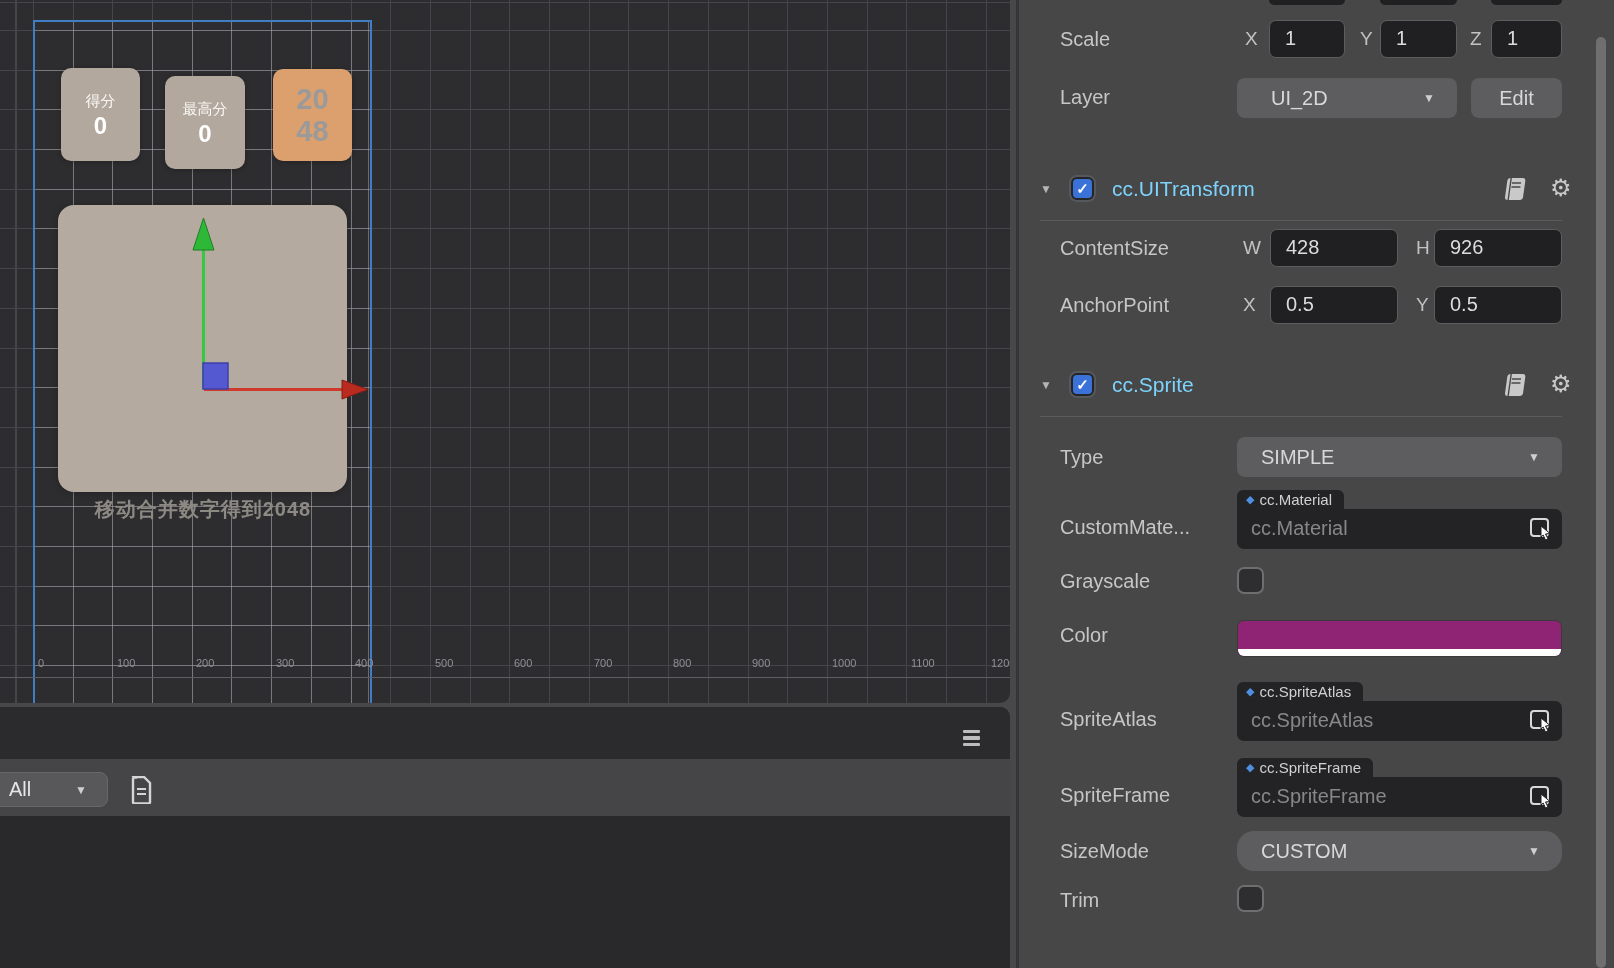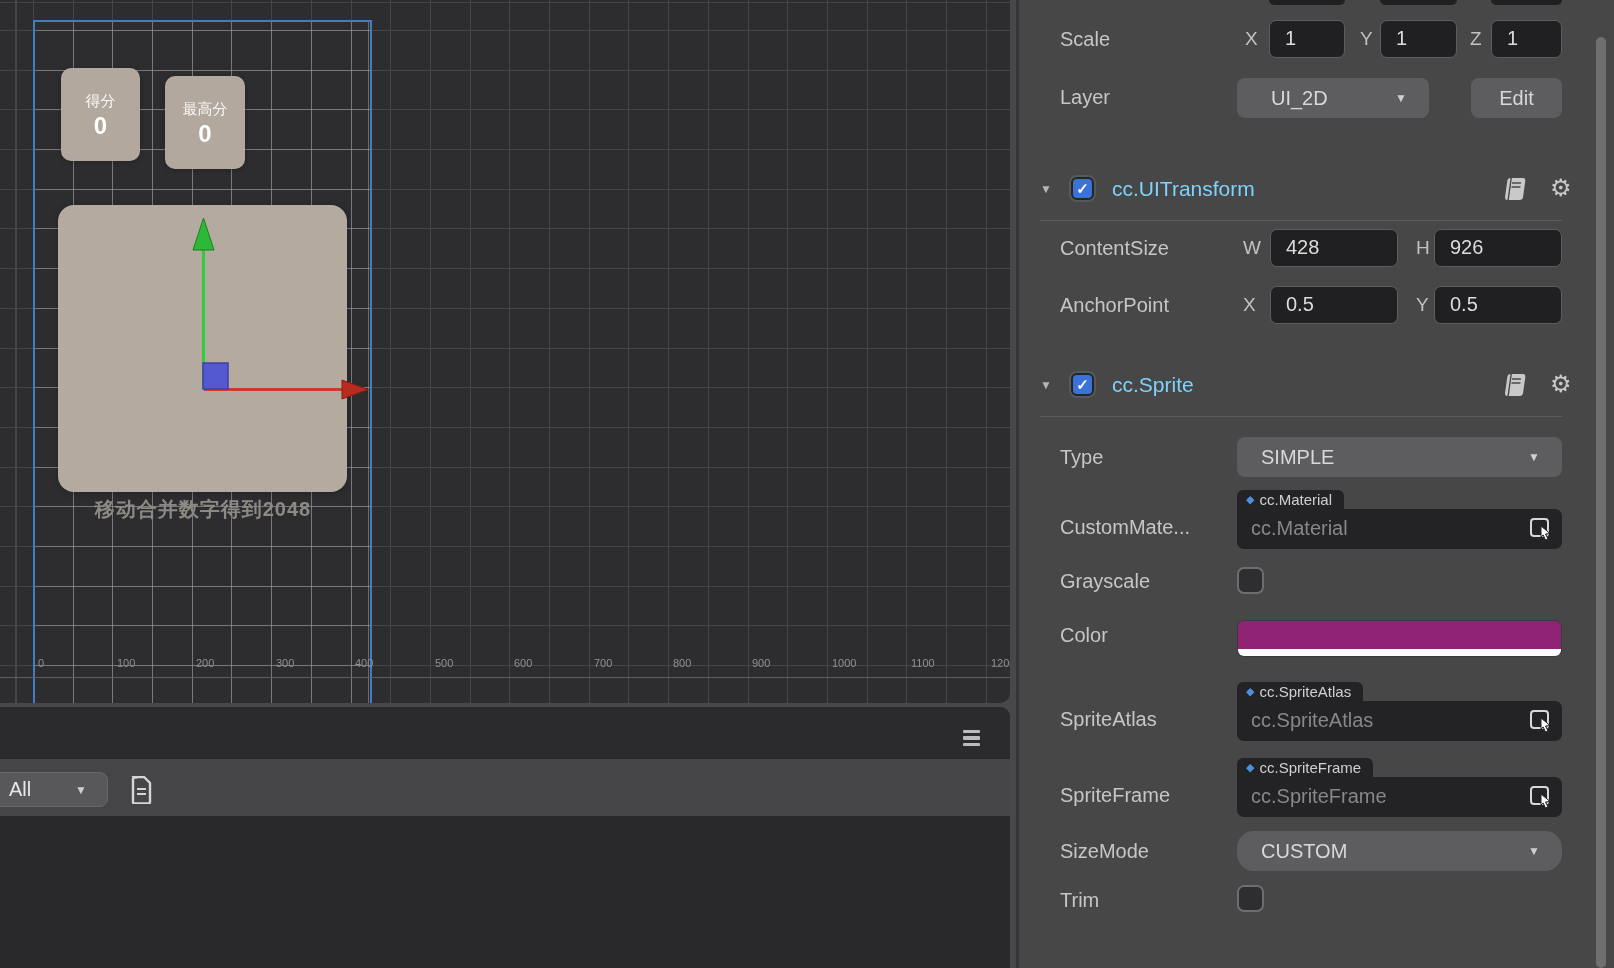--- a/index.html
+++ b/index.html
@@ -130,20 +130,24 @@
 <div class="scene-panel">
   <div class="canvas-frame"></div>
 
   <div class="score-tile" style="left:61px;">
     <div class="t-label">得分</div>
     <div class="t-value">0</div>
   </div>
   <div class="score-tile" style="left:165px; width:80px;margin-top:8px;">
     <div class="t-label">最高分</div>
     <div class="t-value">0</div>
+  </div>
+  <div class="tile-2048">
+    <div>20</div>
+    <div>48</div>
   </div>
 
   <div class="board"></div>
   <div class="caption">移动合并数字得到2048</div>
 
   <svg class="gizmo-svg" viewBox="0 0 1010 703">
     <g>
       <line x1="203.5" y1="389" x2="203.5" y2="246" stroke="#35c93f" stroke-width="3"></line>
       <polygon points="203.5,218 193,250 214,250" fill="#2eb838" stroke="#1f7d26" stroke-width="1"></polygon>
     </g>
@@ -204,21 +208,21 @@
 
   <div class="ins-label" style="top:28px">Scale</div>
   <div class="mini-label" style="left:226px; top:28px">X</div>
   <div class="num-field" style="left:250px; top:20px; width:76px;">1</div>
   <div class="mini-label" style="left:341px; top:28px">Y</div>
   <div class="num-field" style="left:361px; top:20px; width:77px;">1</div>
   <div class="mini-label" style="left:451px; top:28px">Z</div>
   <div class="num-field" style="left:472px; top:20px; width:71px;">1</div>
 
   <div class="ins-label" style="top:86px">Layer</div>
-  <div class="dropdown" style="left:218px; top:78px; width:192px;padding-left:34px;">
+  <div class="dropdown" style="left:218px; top:78px; width:220px;padding-left:34px;">
     <span>UI_2D</span>
     <span class="dd-caret">▼</span>
   </div>
   <div class="btn" style="left:452px; top:78px; width:91px;">Edit</div>
 
   <div class="sec-arrow" style="top:182px">▼</div>
   <div class="checkbox-on" style="top:175px">
     <div class="inner">✓</div>
   </div>
   <div class="sec-title" style="top:177px">cc.UITransform</div>

